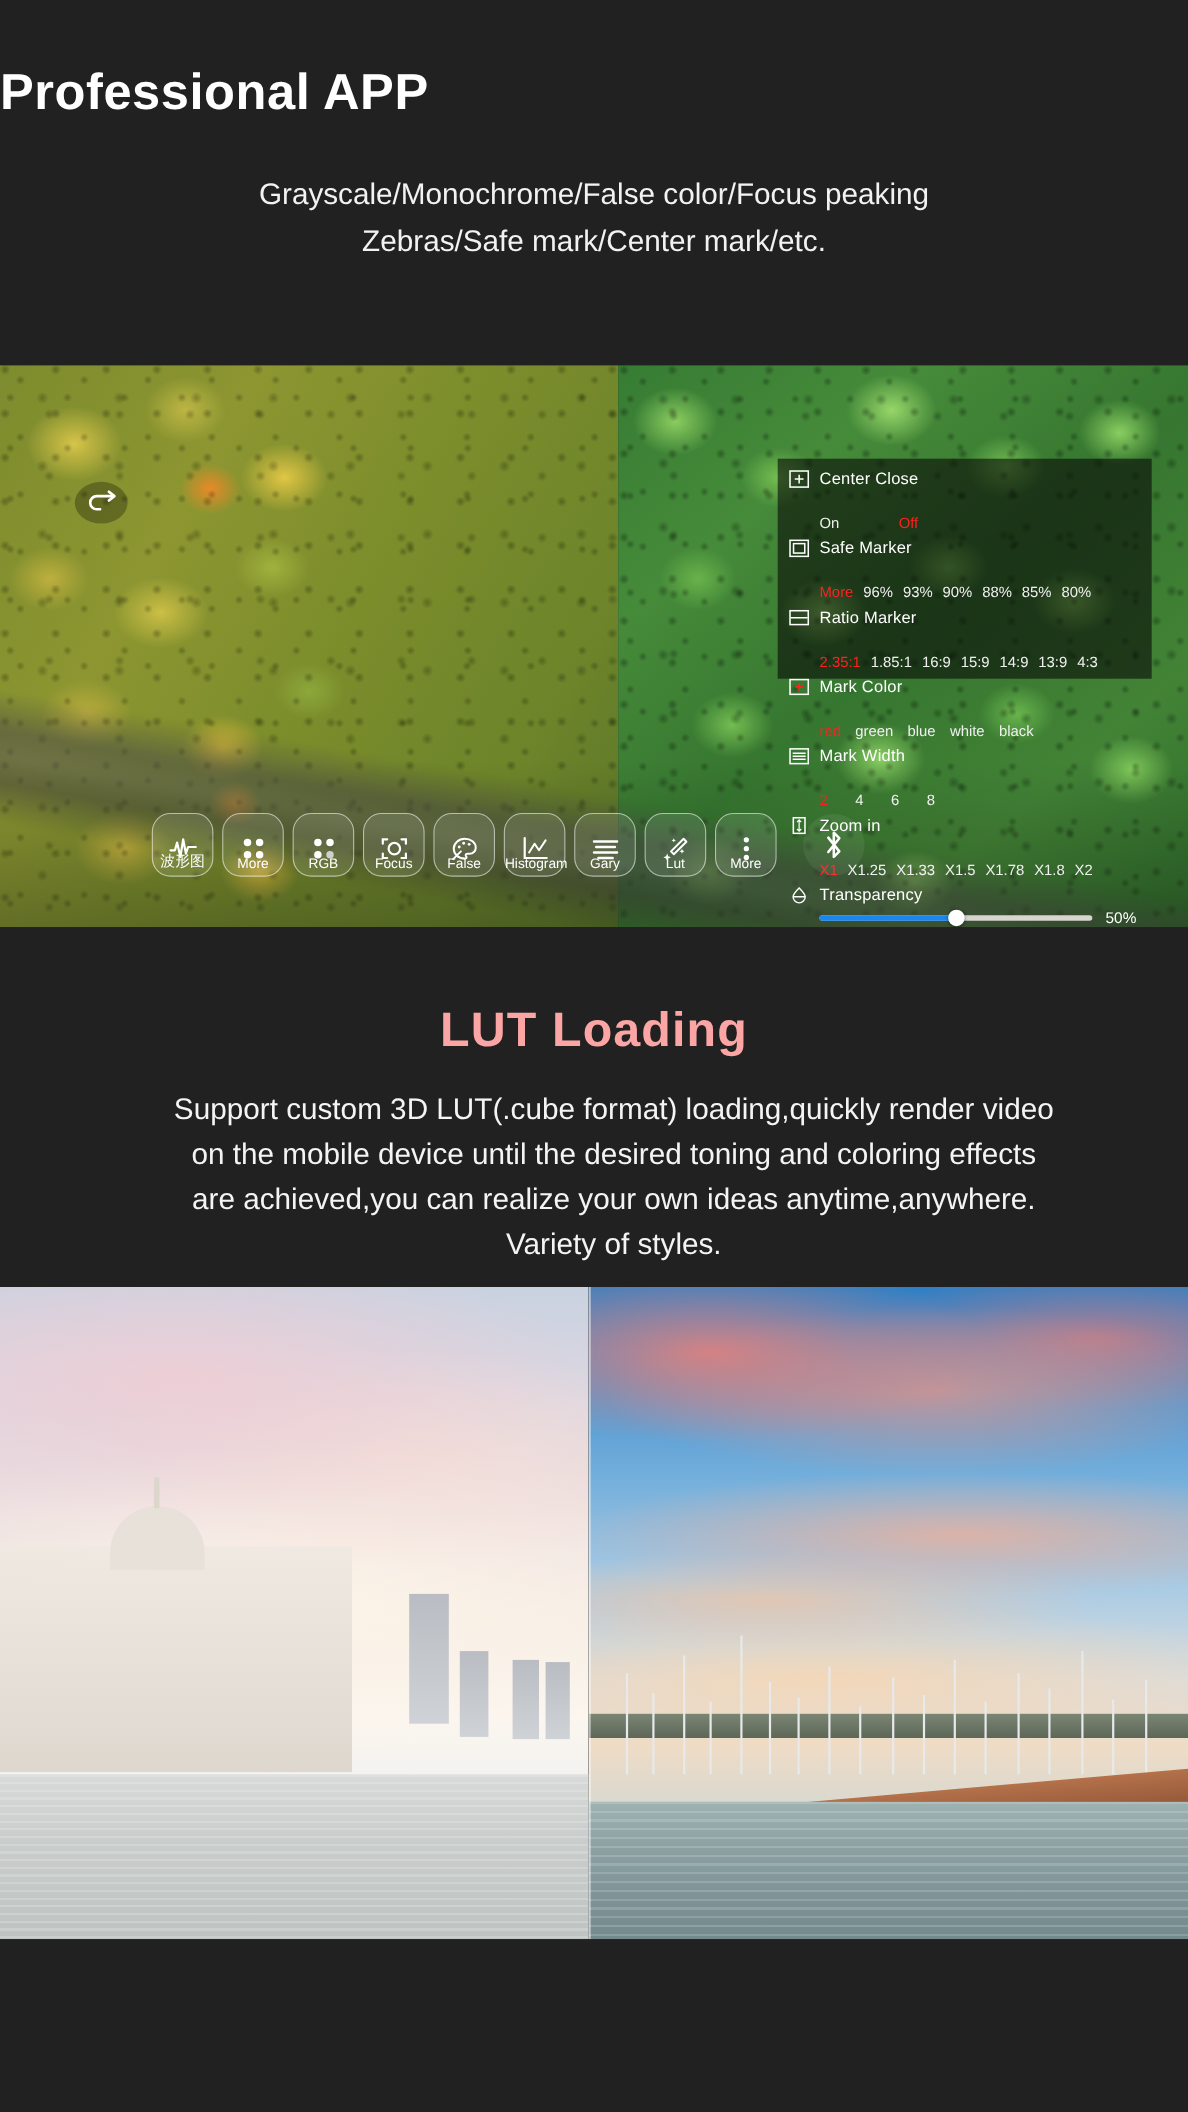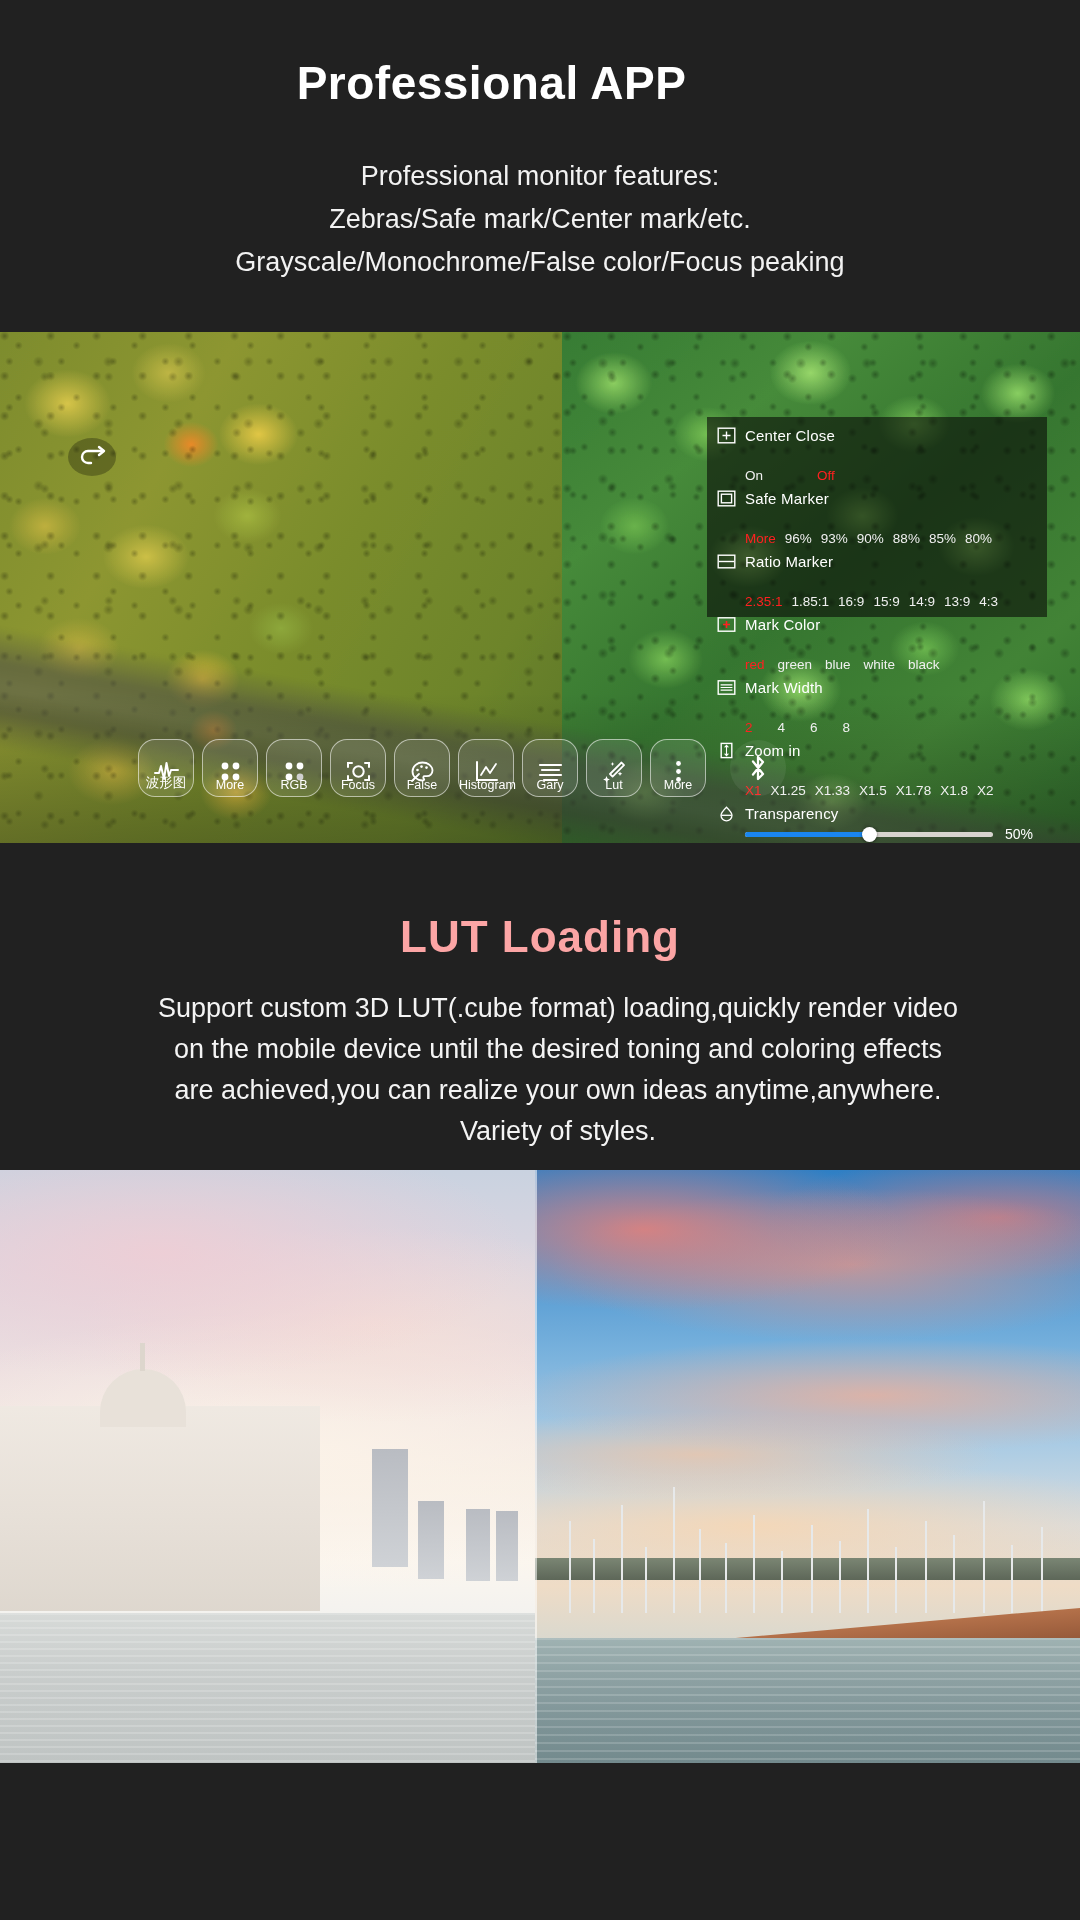--- a/index.html
+++ b/index.html
@@ -4,22 +4,22 @@
 <style>
   * { margin:0; padding:0; box-sizing:border-box; }
   html,body { width:1080px; height:1920px; background:#1e1e1e; overflow:hidden; }
   body { font-family:"Liberation Sans", sans-serif; }
 
   .page { position:relative; width:1080px; height:1920px; background:#212121; }
 
   
   .sec-head-1 { position:absolute; left:0; top:0; width:1080px; height:332px; background:#212121; }
   .title-1 {
-    position:absolute; top:56px; left:0; width:944px; text-align:center;
-    font-size:46px; font-weight:700; color:#ffffff; letter-spacing:0.5px;padding-left:39px;
+    position:absolute; top:56px; left:0; width:944px; text-align:left;
+    font-size:46px; font-weight:700; color:#ffffff; letter-spacing:0.5px;
   }
   .sub-1 {
     position:absolute; top:155px; left:0; width:1080px; text-align:center;
     font-size:27px; color:#f2f2f2; line-height:43px; font-weight:400;
   }
   .sub-1 span { display:block; }
 
   
   .forest-wrap { position:absolute; left:0; top:332px; width:1080px; height:511px; overflow:hidden; }
 
@@ -240,23 +240,22 @@
   .footer{ position:absolute; left:0; top:1763px; width:1080px; height:157px; background:#212121; }
 </style>
 </head>
 <body>
 
 <div class="page">
 
   <div class="sec-head-1">
     <div class="title-1">Professional APP</div>
     <div class="sub-1">
-      <span>Professional monitor features:</span>
+      <span>Grayscale/Monochrome/False color/Focus peaking</span>
       <span>Zebras/Safe mark/Center mark/etc.</span>
-      <span>Grayscale/Monochrome/False color/Focus peaking</span>
     </div>
   </div>
 
   <div class="forest-wrap">
     <div class="forest-img">
       <div class="forest-left"></div>
       <div class="forest-right"></div>
       <div class="forest-road"></div>
       <div class="forest-dark"></div>
     </div>

